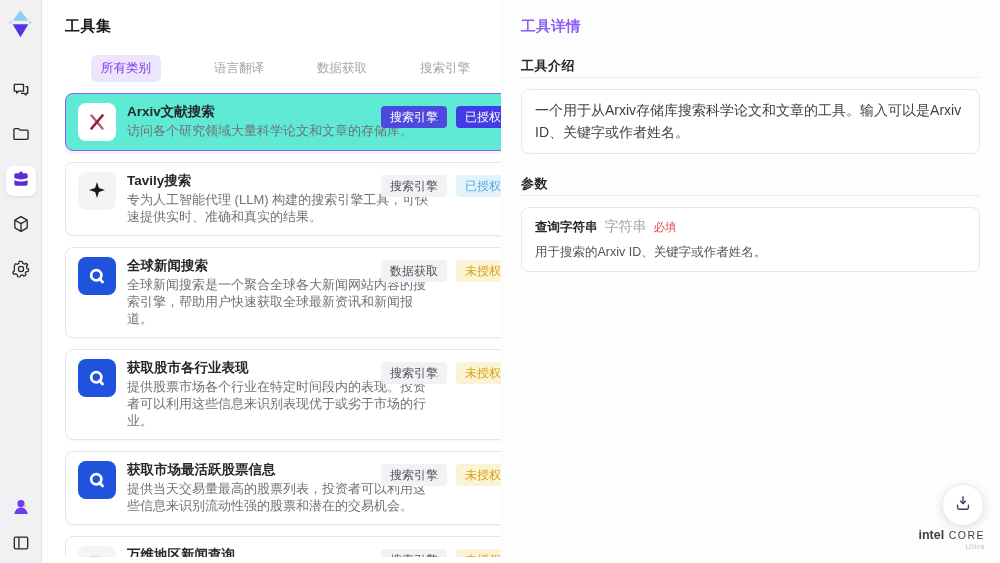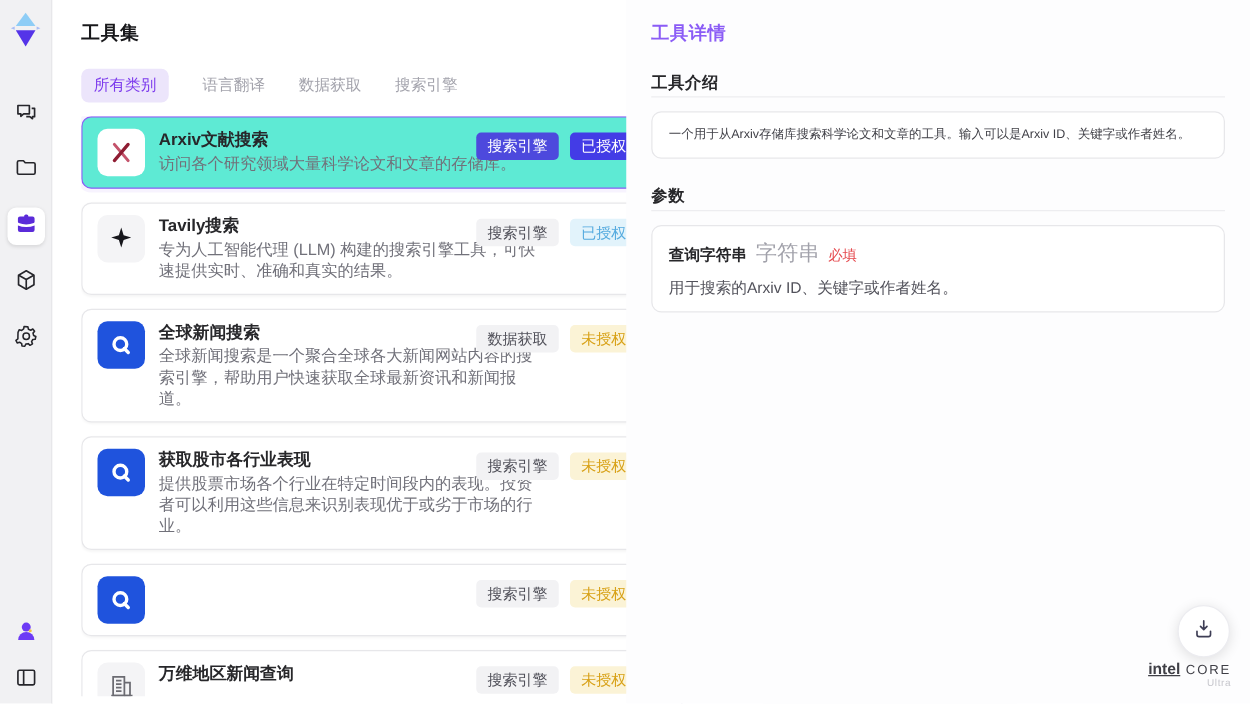--- a/index.html
+++ b/index.html
@@ -16,21 +16,21 @@
   .nav-item svg { width:20px; height:20px; }
   .nav-item.active { background:#fff; box-shadow:0 1px 3px rgba(0,0,0,.1); }
   .sidebar-bottom { margin-top:auto; display:flex; flex-direction:column; gap:12px; align-items:center; }
   .sidebar-bottom svg { width:20px; height:20px; }
 
   
   .list-panel { position:absolute; left:42px; top:0; width:504px; height:563px; background:#fff;
                 border-right:1px solid #e7e7ea; padding:17px 22px 0 23px; }
   .list-title { font-size:15px; font-weight:700; color:#18181b; letter-spacing:.5px; }
   .tabs { display:flex; align-items:center; gap:27px; margin-top:19px; font-size:12.5px; color:#a3a3ac; }
-  .tab { cursor:pointer; white-space:nowrap; }
+  .tab { cursor:pointer; white-space:nowrap;margin-left:26px; }
   .tab.active { background:#ece5fb; color:#7c3aed; padding:5px 10px; border-radius:6px; font-weight:500; }
   .cards { margin-top:11px; display:flex; flex-direction:column; gap:11px; height:464px; overflow:hidden; }
 
   .card { position:relative; background:#fff; border:1px solid #e7e7ea; border-radius:8px;
           padding:9px 12px; display:flex; gap:11px; box-shadow:0 1px 2px rgba(0,0,0,.04); cursor:pointer; flex:none; }
   .card.selected { border:1.5px solid #8b5cf6; background:#5eead4; box-shadow:0 0 0 3px rgba(139,92,246,.07); }
   .tool-icon { width:38px; height:38px; border-radius:8px; flex:none; display:flex; align-items:center; justify-content:center; overflow:hidden; }
   .tool-icon svg { width:24px; height:24px; }
   .tool-body { flex:1; min-width:0; }
   .tool-name { font-size:13.5px; font-weight:700; color:#27272a; line-height:1.35; }
@@ -49,34 +49,34 @@
   .scroll-arrow.up { top:0; }
   .scroll-arrow.down { bottom:0; }
   .scroll-thumb { position:absolute; left:2px; top:11px; width:6px; height:88px; border-radius:3px; background:#c9c9cf; cursor:pointer; }
 
   
   .detail-panel { position:absolute; left:501px; top:0; width:499px; height:563px; background:#fdfdfe; padding:17px 20px 0 20px; }
   .detail-title { font-size:14.5px; font-weight:700; color:#8b5cf6; letter-spacing:.5px; }
   .section { margin-top:21px; }
   .section-label { font-size:13px; font-weight:700; color:#27272a; padding-bottom:2px; border-bottom:1px solid #ededf0; letter-spacing:.5px; }
   .intro-card { margin-top:11px; background:#fff; border:1px solid #e7e7ea; border-radius:8px;
-                padding:10px 13px; font-size:10px; color:#3f3f46; line-height:1.55; }
+                padding:10px 13px; font-size:14px; color:#3f3f46; line-height:1.55; }
   .param-card { margin-top:11px; background:#fff; border:1px solid #e7e7ea; border-radius:8px; padding:10px 13px; }
   .param-head { display:flex; align-items:baseline; gap:7px; }
   .param-name { font-size:12.5px; font-weight:700; color:#27272a; }
-  .param-type { font-size:17px; color:#a1a1aa; }
+  .param-type { font-size:14px; color:#a1a1aa; }
   .param-req  { font-size:11.5px; color:#e5484d; }
   .param-desc { margin-top:8px; font-size:12.5px; color:#52525b; }
 
   
   .fab { position:absolute; right:16px; bottom:37px; width:42px; height:42px; border-radius:50%; background:#fff;
          border:1px solid #ececf0; box-shadow:0 2px 10px rgba(0,0,0,.12); display:flex; align-items:center; justify-content:center; cursor:pointer; }
   .fab svg { width:20px; height:20px; }
   .intel { position:absolute; right:15px; bottom:11px; text-align:right; color:#3f3f46; line-height:1.1; }
-  .intel .p1 { font-size:12.5px; font-weight:700;text-decoration:underline; }
+  .intel .p1 { font-size:12.5px; font-weight:700; }
   .intel .p2 { font-size:10.5px; font-weight:400; letter-spacing:1.5px; }
   .intel .sub { font-size:8px; color:#c6c6cc; letter-spacing:.5px; }
 </style>
 </head>
 <body>
 
 <div class="app">
 
   <div class="sidebar">
     <div class="logo">
@@ -218,20 +218,24 @@
       <span class="badge auth-no">未授权</span>
     </div>
   </div>
         <div class="card">
     <div class="tool-icon" style="background: rgb(31, 83, 221);">
             <svg viewBox="0 0 24 24">
               <circle cx="11.3" cy="11.3" r="5.1" fill="none" stroke="#ffffff" stroke-width="2.7"></circle>
               <path d="M14.4 14.8 L17.6 18" stroke="#ffffff" stroke-width="2.7" stroke-linecap="round"></path>
             </svg>
           </div>
+    <div class="tool-body">
+      <div class="tool-name">获取市场最活跃股票信息</div>
+      <div class="tool-desc">提供当天交易量最高的股票列表，投资者可以利用这些信息来识别流动性强的股票和潜在的交易机会。</div>
+    </div>
     <div class="badges">
       <span class="badge gray">搜索引擎</span>
       <span class="badge auth-no">未授权</span>
     </div>
   </div>
         <div class="card">
     <div class="tool-icon" style="background: rgb(244, 244, 246);">
             <svg viewBox="0 0 24 24" fill="none" stroke="#6b6b72" stroke-width="1.4">
               <rect x="5.5" y="4.5" width="9" height="15"></rect>
               <path d="M14.5 9h4.5v10.5h-4.5"></path>

